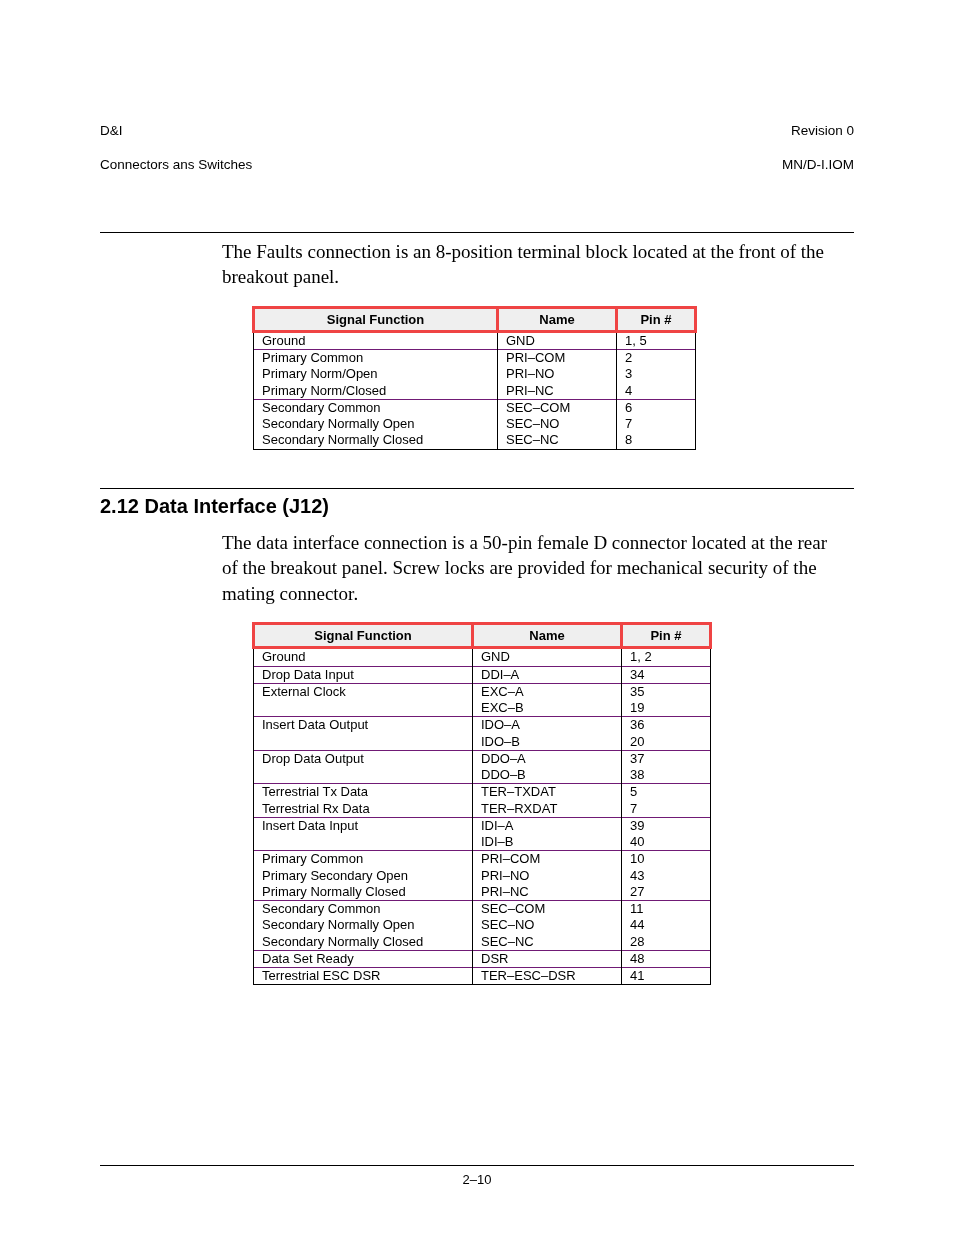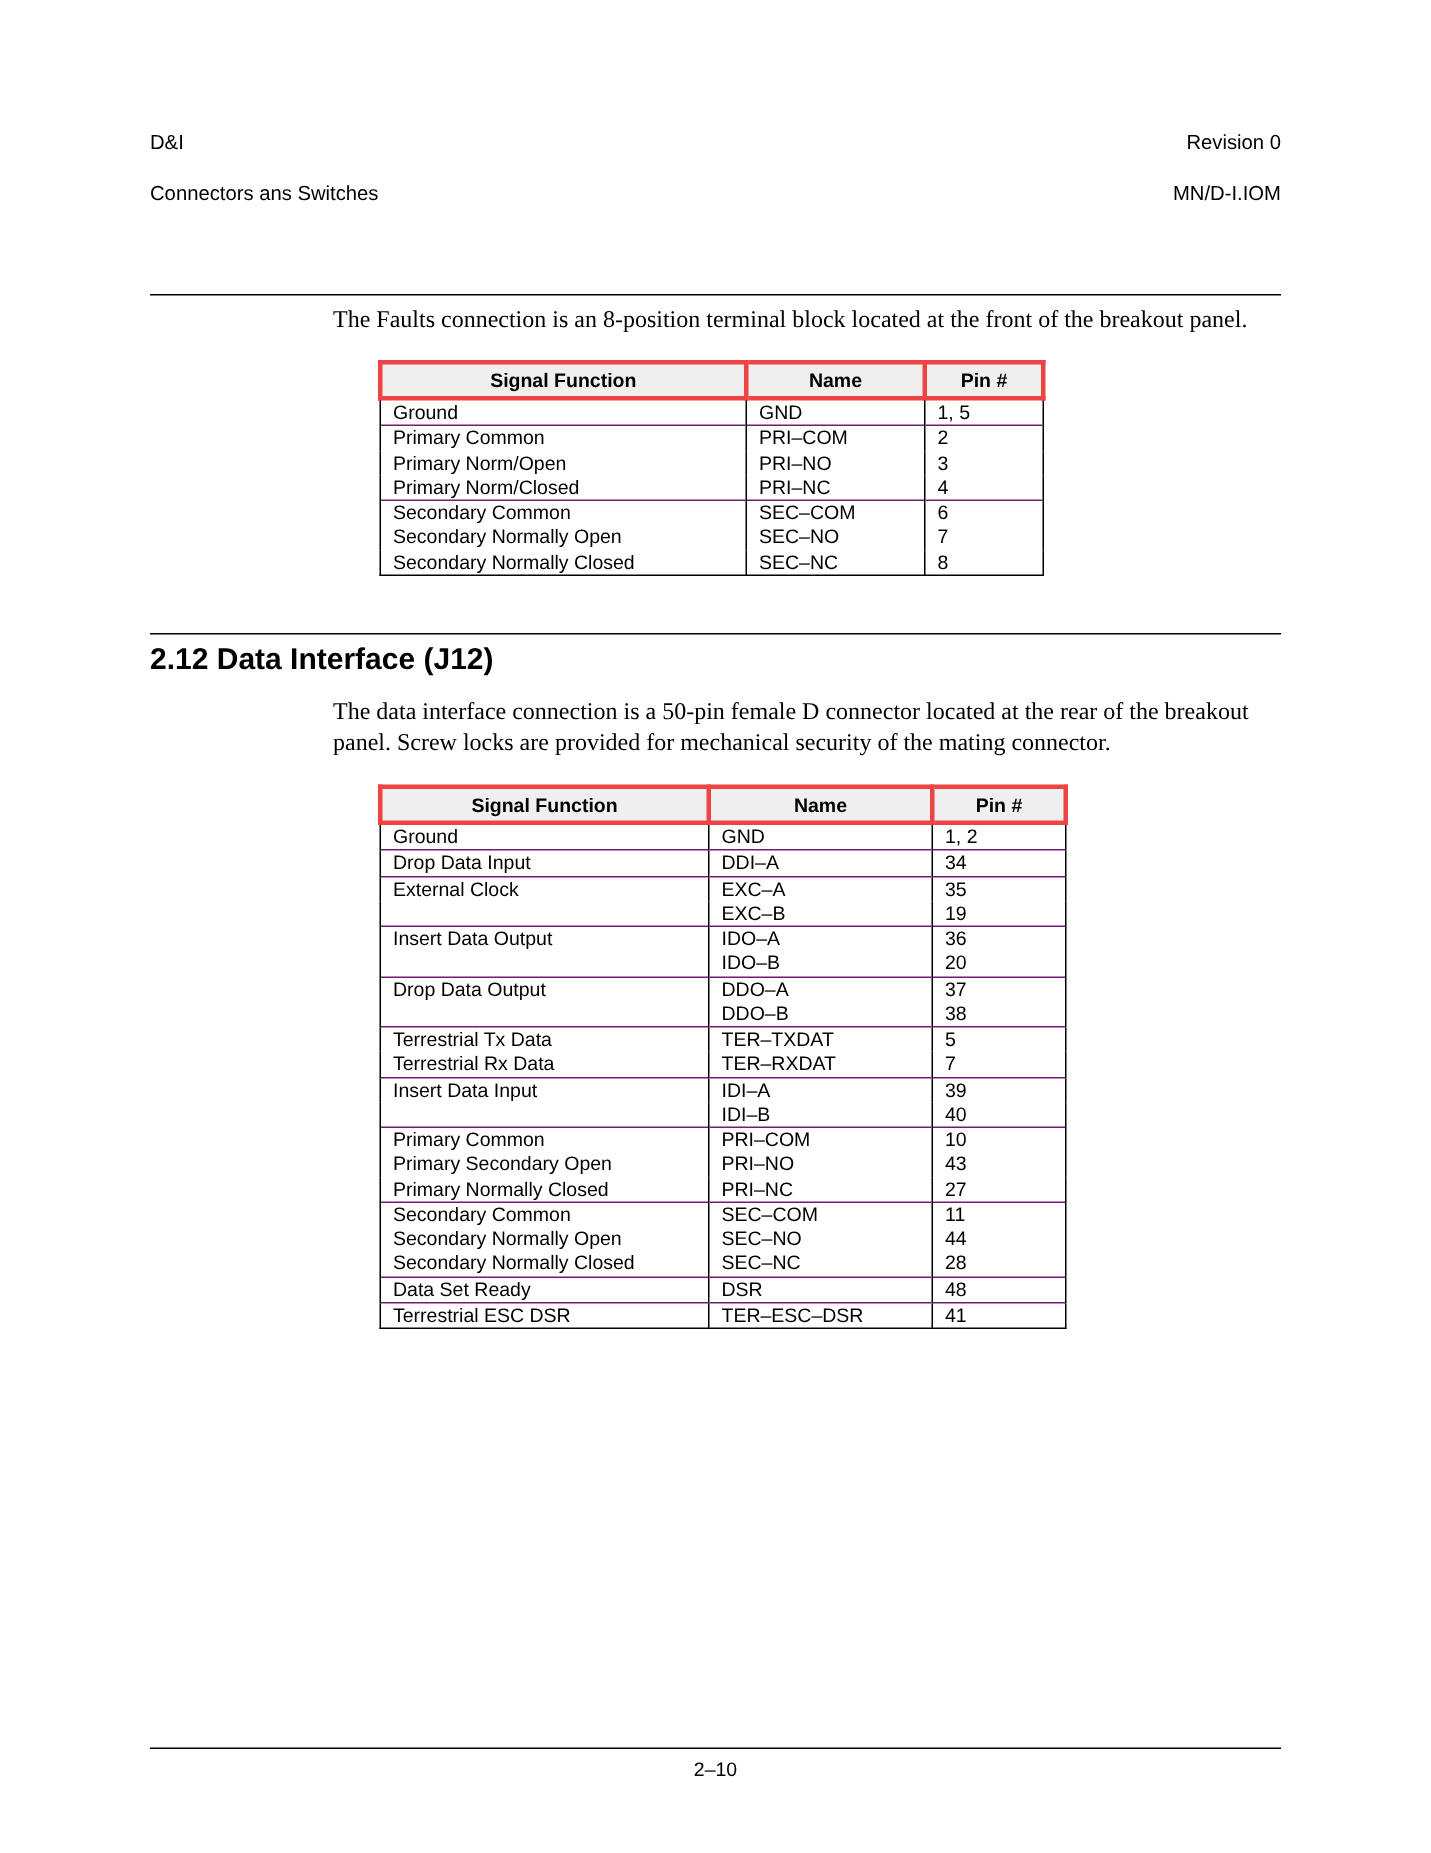--- a/index.html
+++ b/index.html
@@ -7,21 +7,21 @@
     padding: 0;
     background: #fff;
     font-family: "Times New Roman", Times, serif;
     color: #000;
     width: 954px;
     height: 1235px;
     position: relative;
     box-sizing: border-box;
   }
   .page {
-    padding: 70px 100px 0 100px;
+    padding: 106px 100px 0 100px;
     box-sizing: border-box;
     border-radius: 15px;
   }
   .running-head {
     display: flex;
     justify-content: space-between;
     font-family: Arial, Helvetica, sans-serif;
     font-size: 13.5px;
     line-height: 1.25;
   }
@@ -33,21 +33,21 @@
     margin: 58px 0 6px 0;
   }
   .section-heading {
     font-family: Arial, Helvetica, sans-serif;
     font-size: 20px;
     font-weight: bold;
     margin: 0 0 12px 0;
   }
   .body-text {
     font-family: "Times New Roman", Times, serif;
-    font-size: 16px;
+    font-size: 19px;
     line-height: 1.35;
     margin: 0 0 16px 122px;
     max-width: 620px;
   }
 
   table.pin-table {
     border-collapse: collapse;
     font-family: Arial, Helvetica, sans-serif;
     font-size: 13px;
     margin-left: 152px;

